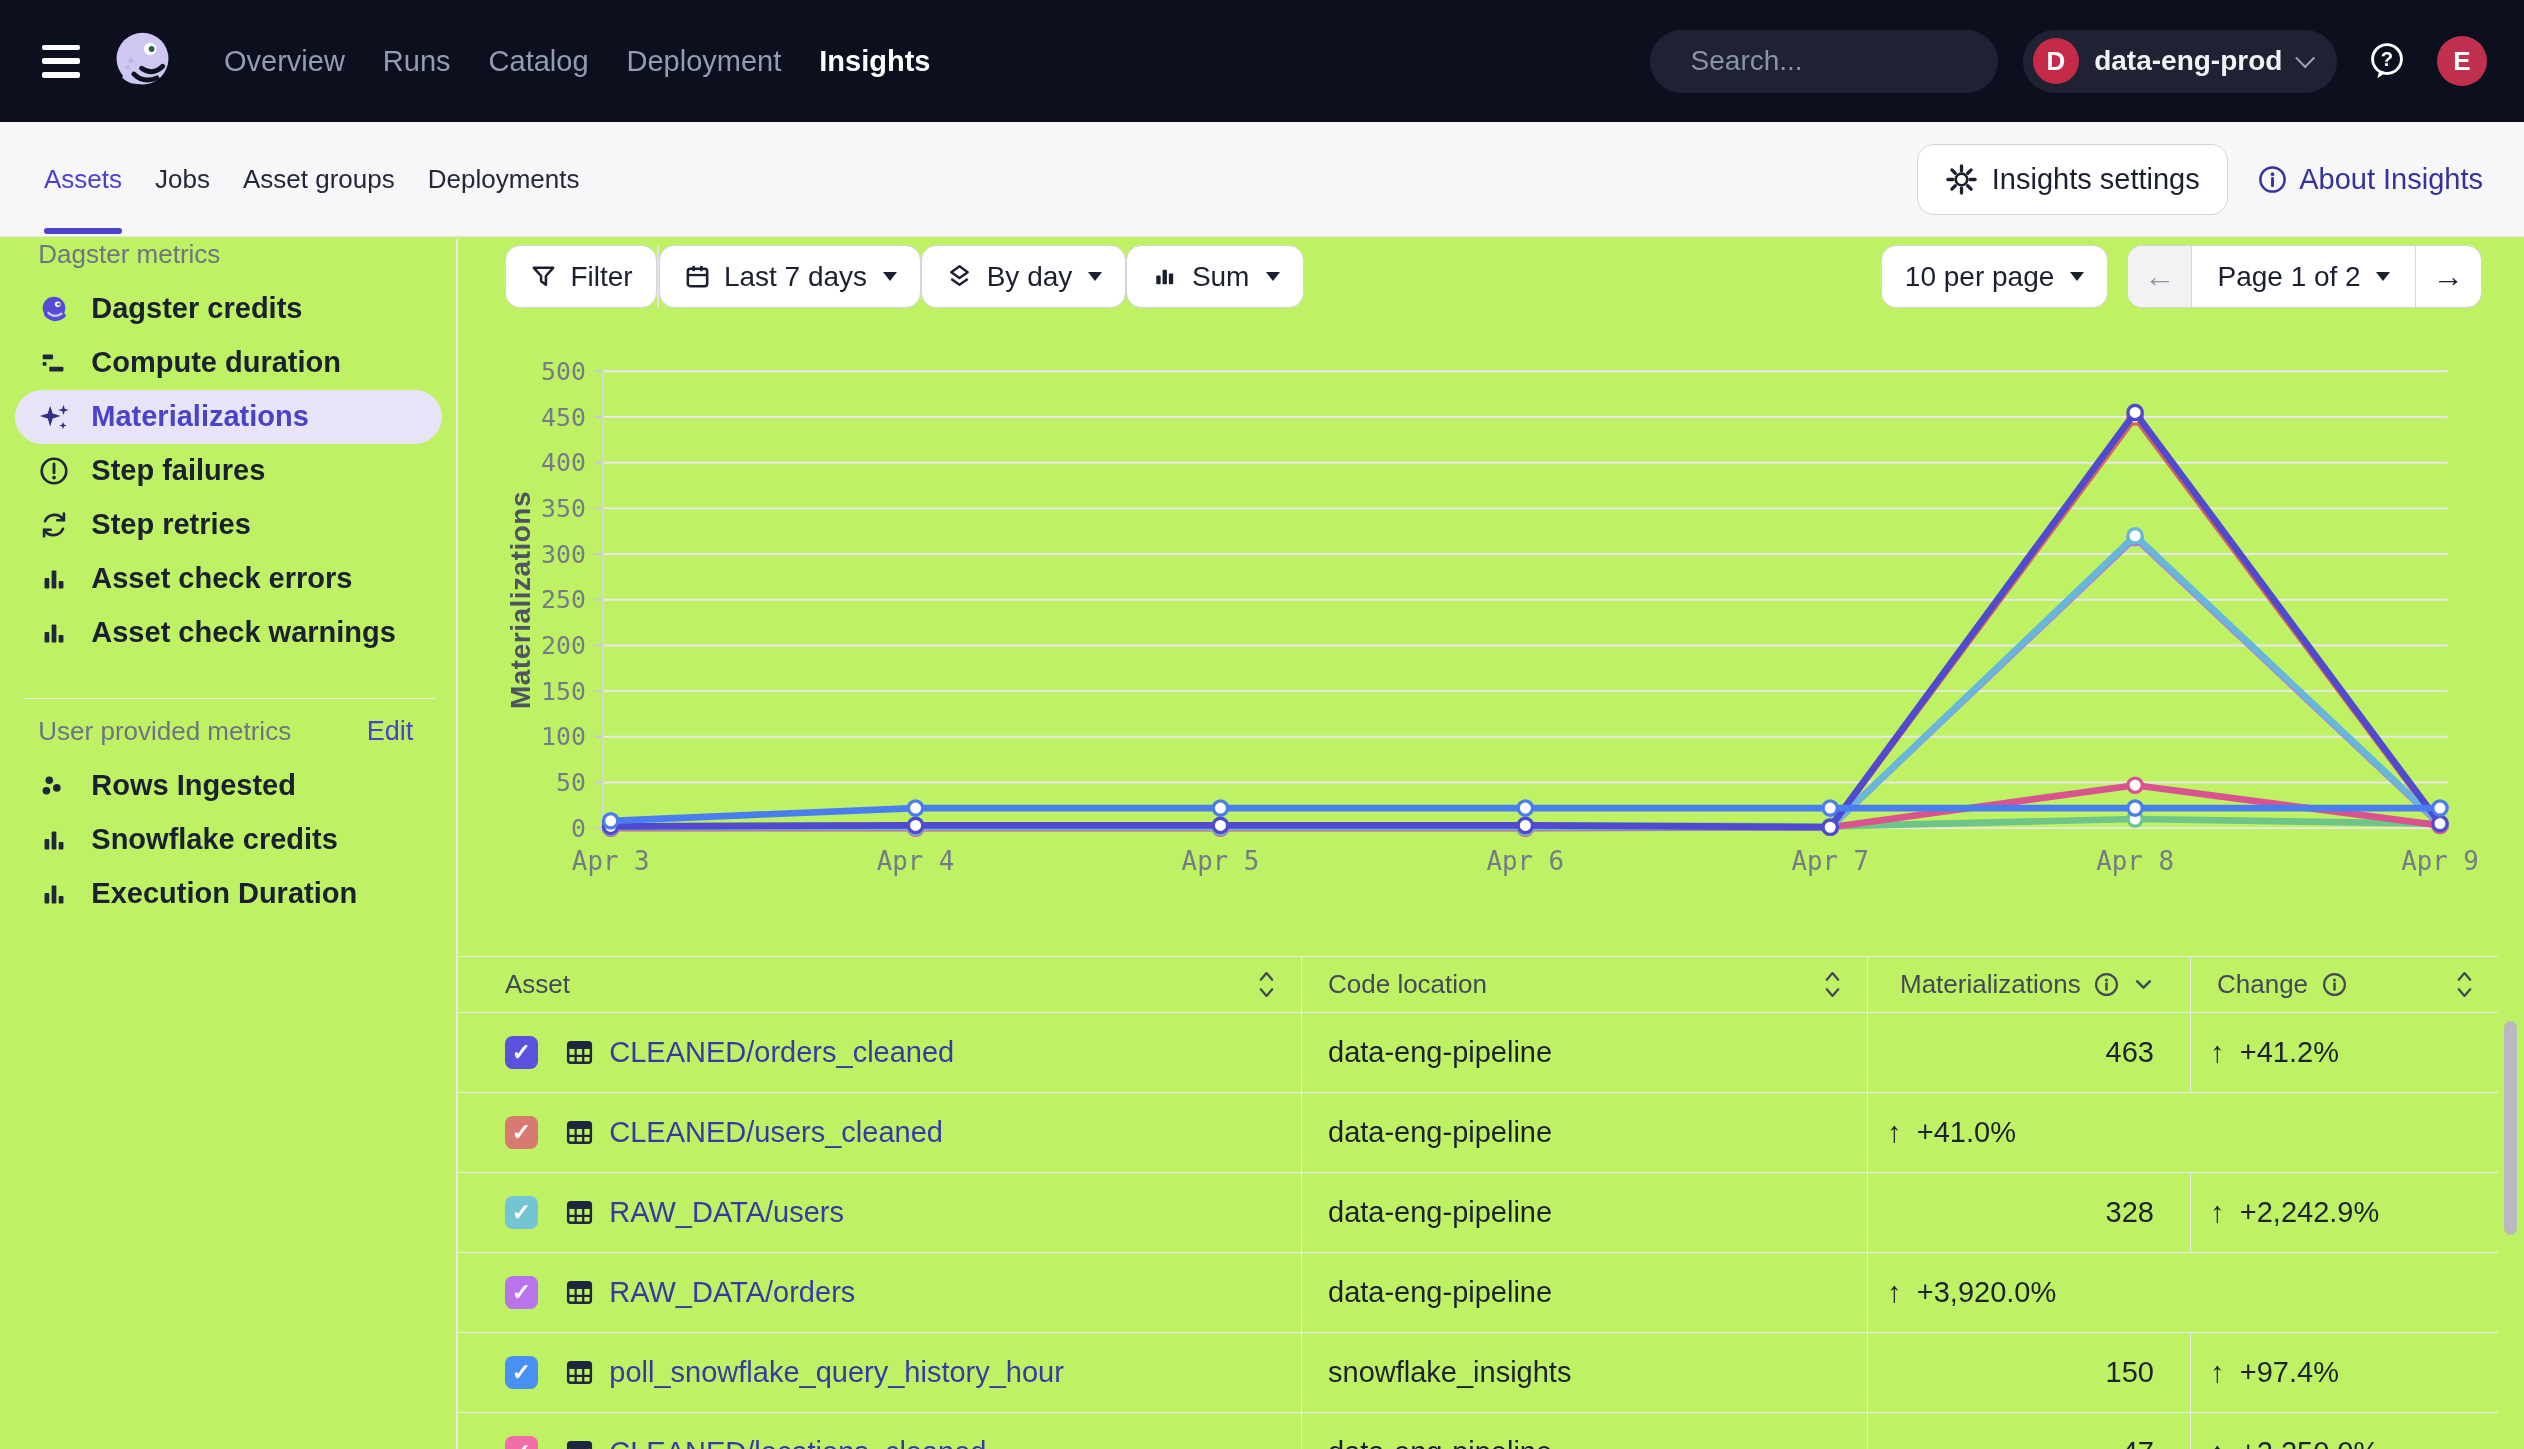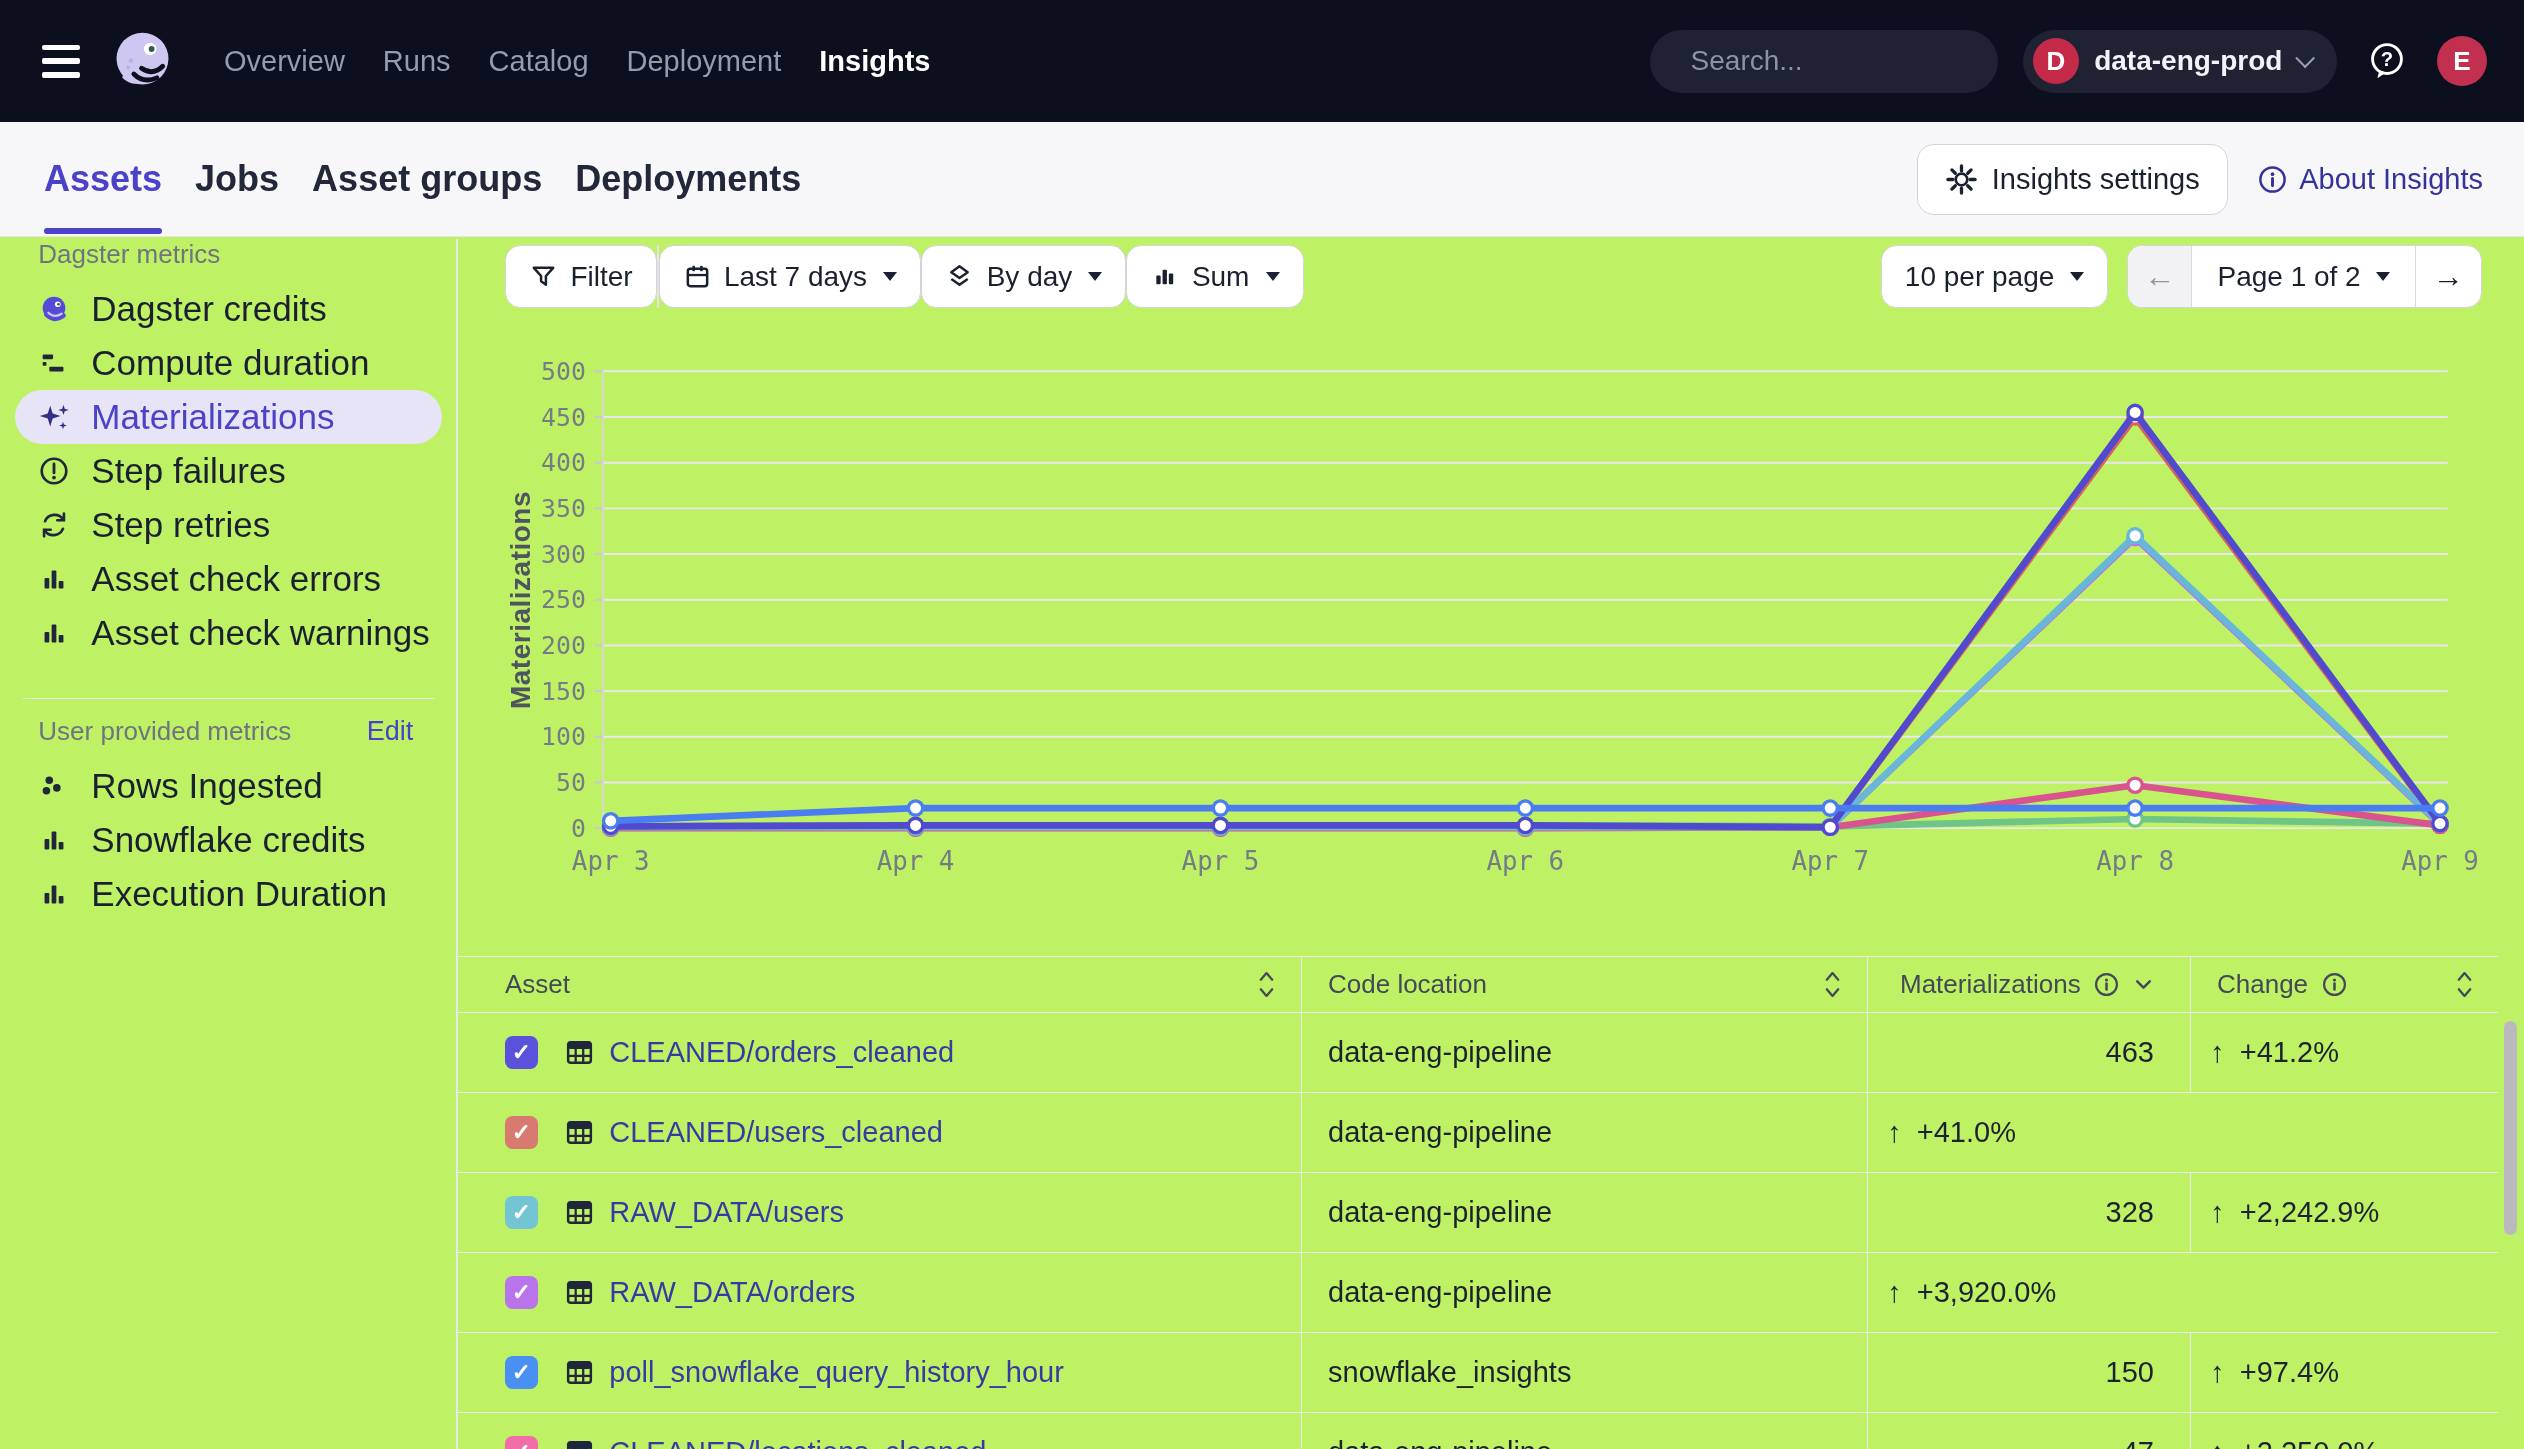--- a/index.html
+++ b/index.html
@@ -23,38 +23,38 @@
   .deploy-pill { height:63px; background:#1E2233; border-radius:32px; display:flex; align-items:center; padding:0 25px 0 9.6px; gap:15.3px; cursor:pointer; }
   .deploy-circle { width:46px; height:46px; border-radius:50%; background:#C62A49; color:#fff; font-weight:700; font-size:26px; display:flex; align-items:center; justify-content:center; }
   .deploy-name { color:#F2F3F7; font-size:28px; font-weight:600; }
   .chev-dn { width:14.3px; height:14.3px; border-right:2.9px solid #9AA0B2; border-bottom:2.9px solid #9AA0B2; transform:rotate(45deg) translate(-1.9px,-1.9px); }
   .help-btn { width:50px; height:50px; display:flex; align-items:center; justify-content:center; cursor:pointer; }
   .avatar { width:50px; height:50px; border-radius:50%; background:#C2304F; color:#fff; font-size:26px; font-weight:700; display:flex; align-items:center; justify-content:center; cursor:pointer; }
 
   
   .tabsbar { position:absolute; left:0; top:122px; width:2525px; height:115px; background:#F7F7F9; border-bottom:1.9px solid #E4E4E9; display:flex; align-items:stretch; }
   .tabs { display:flex; gap:33px; margin-left:44px; }
-  .tab { position:relative; display:flex; align-items:center; font-size:36px; font-weight:700; color:#23273A; cursor:pointer; }
+  .tab { position:relative; display:flex; align-items:center; font-size:26px; font-weight:400; color:#23273A; cursor:pointer; }
   .tab.active { color:#4A42C8; }
   .tab.active::after { content:""; position:absolute; left:0; right:0; bottom:1.9px; height:5.7px; border-radius:2.9px; background:#4A42C8; }
   .bar-actions { margin-left:auto; margin-right:42px; display:flex; align-items:center; gap:29px; }
   .settings-btn { height:71px; border:1.9px solid #D3D3DC; background:#fff; border-radius:17px; display:flex; align-items:center; gap:13.4px; padding:0 27px; font-size:29px; color:#1B2031; cursor:pointer; }
   .about-link { display:flex; align-items:center; gap:11.5px; color:#33339B; font-size:29px; cursor:pointer; }
 
   
   .side-divider-v { position:absolute; left:456px; top:239px; width:1.9px; height:1211px; background:#E7E7EC; }
   .sidebar { position:absolute; left:15.3px; top:239px; width:427px; }
   .side-title-row { display:flex; align-items:center; justify-content:space-between; padding:0 29px 0 23px; height:31px; margin-bottom:11.5px; }
   .side-title { color:#6E7480; font-size:26px; }
   .edit-link { color:#4A42C8; font-size:27px; cursor:pointer; }
   .side-item { height:54px; display:flex; align-items:center; gap:19px; padding-left:21px; border-radius:27px; cursor:pointer; }
   .side-item.selected { background:#E7E4F8; }
   .side-item.selected .si-label { color:#4A42C8; }
   .si-icon { width:36px; height:36px; display:flex; align-items:center; justify-content:center; flex:0 0 auto; }
-  .si-label { font-size:35px; color:#1B2031; white-space:nowrap; }
+  .si-label { font-size:29px; color:#1B2031; white-space:nowrap;font-weight:bold; }
   .side-hr { height:1.9px; background:#E7E7EC; margin:38px 7.7px 0 7.7px; }
   .sec2-title { margin-top:17px; }
 
   
   .toolbar-left { position:absolute; left:505px; top:245px; height:63px; display:flex; align-items:center; }
   .tool-btn { height:63px; border:1.9px solid #D3D3DC; background:#fff; border-radius:15.3px; display:flex; align-items:center; gap:12.4px; padding:0 23px; font-size:28px; color:#1B2031; cursor:pointer; white-space:nowrap; }
   .v-div { width:1.9px; height:63px; background:#E2E2E8; }
   .caret { width:0; height:0; border-left:7.7px solid transparent; border-right:7.7px solid transparent; border-top:9.6px solid #1B2031; margin-left:3.8px; }
   .toolbar-right { position:absolute; right:43px; top:245px; height:63px; display:flex; align-items:center; gap:19px; }
   .pager { height:63px; border:1.9px solid #D3D3DC; border-radius:15.3px; display:flex; align-items:stretch; overflow:hidden; background:#fff; }

